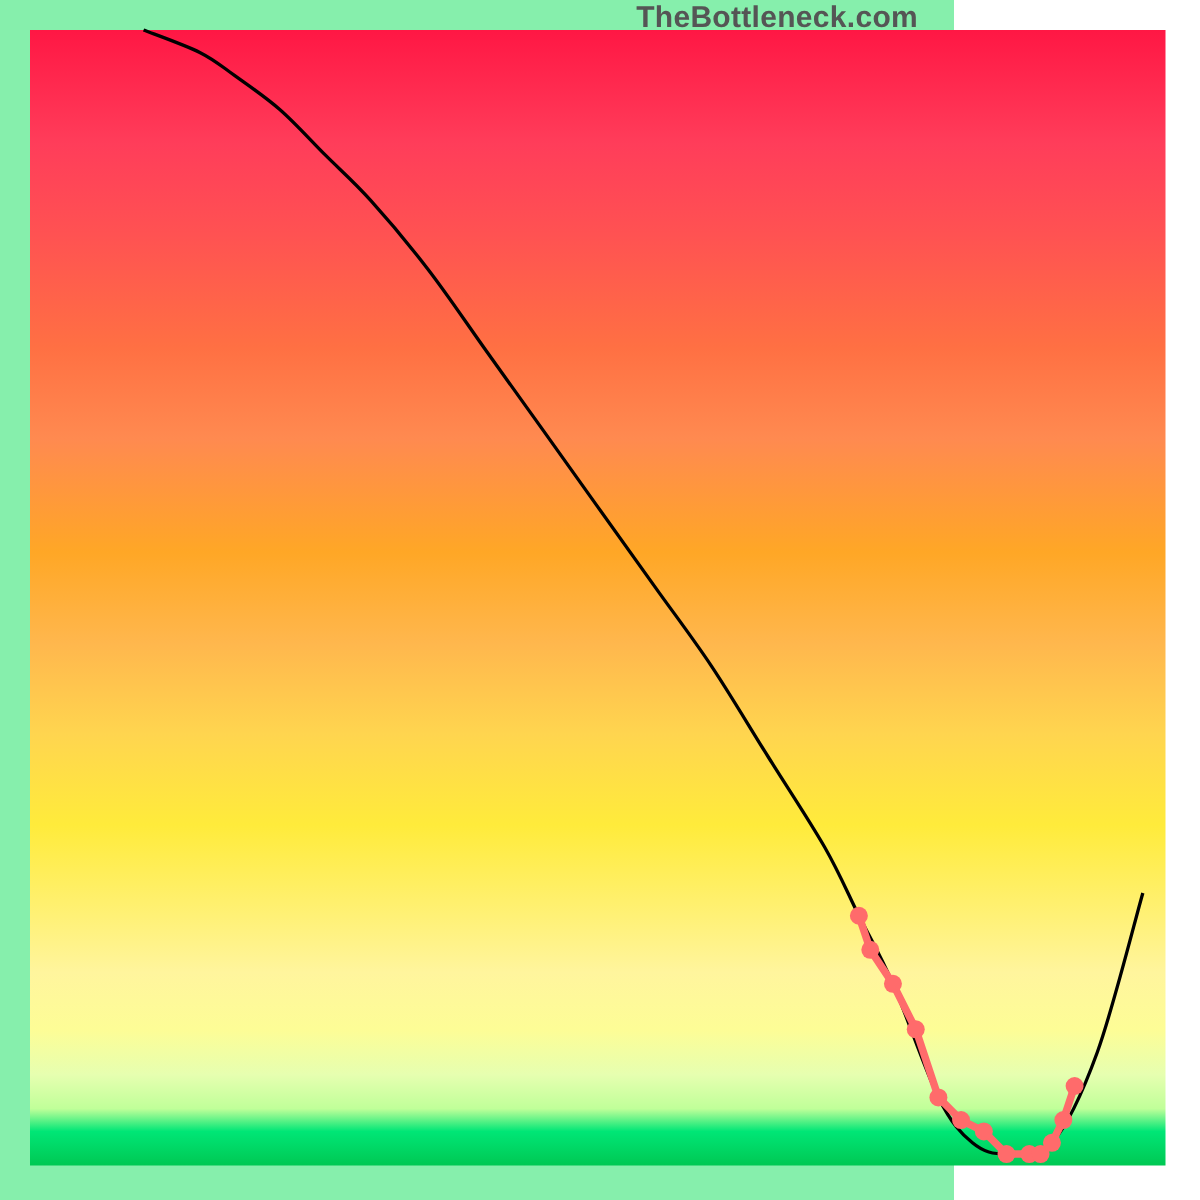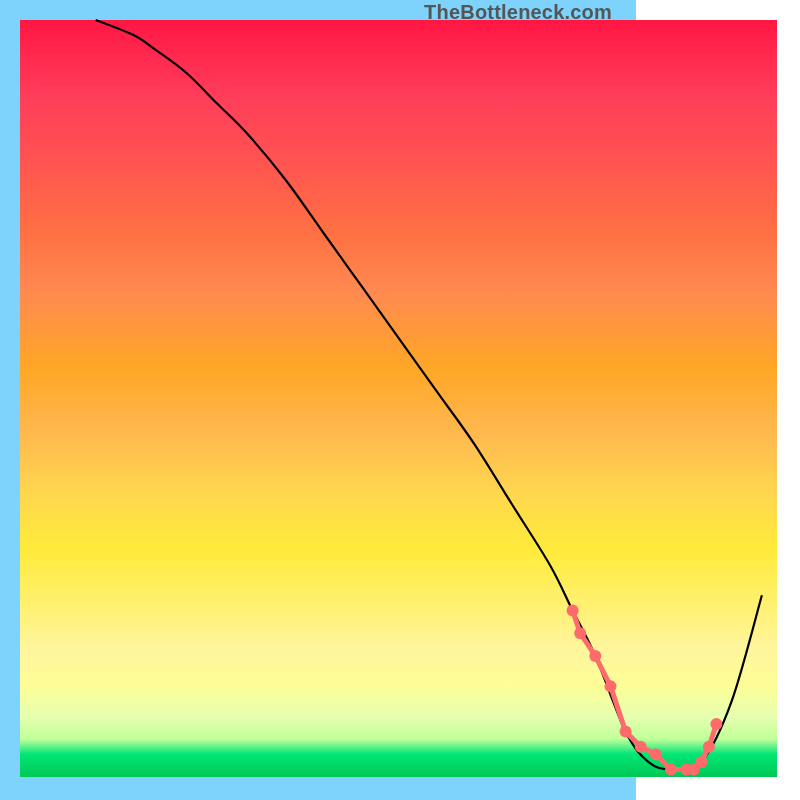--- a/index.html
+++ b/index.html
@@ -8,21 +8,21 @@
     width: 800px;
     height: 800px;
     overflow: hidden;
     font-family: Arial, Helvetica, sans-serif;
     background: #fff;
   }
   .canvas {
     position: relative;
     width: 636px;
     height: 800px;
-    background: #7dd3fc;
+    background: #86efac;
   }
   .plot-area {
     position: absolute;
     left: 20px;
     top: 20px;
     width: 757px;
     height: 757px;
     background: linear-gradient(to bottom,
       #ff1744 0%,
       #ff3d5a 10%,

